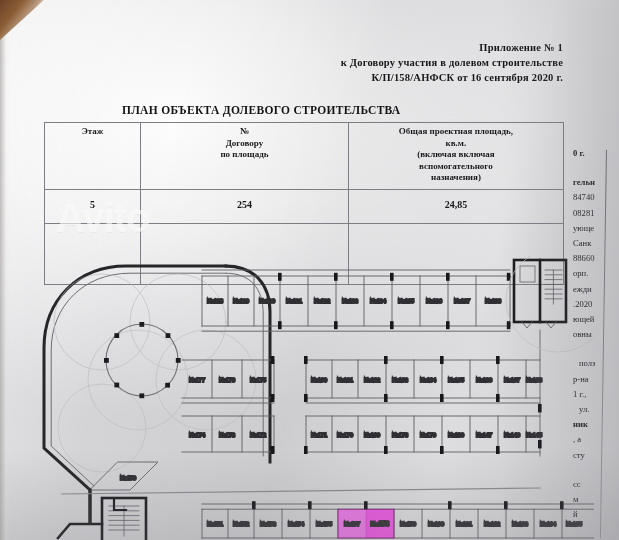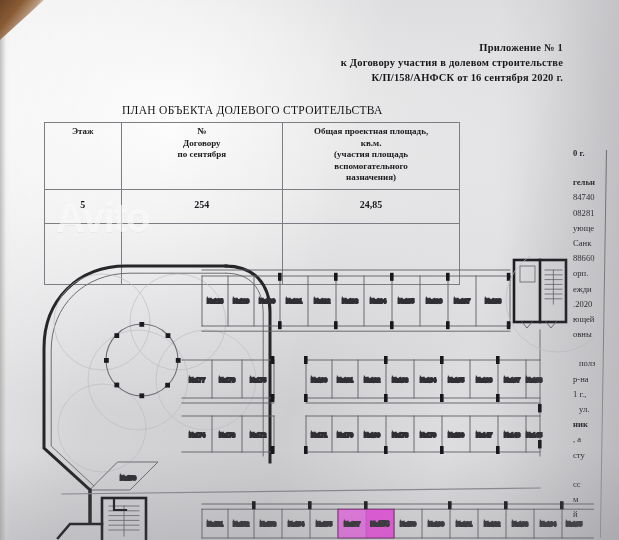--- a/index.html
+++ b/index.html
@@ -32,24 +32,24 @@
      background:linear-gradient(0deg, rgba(120,120,125,.22) 0%, rgba(255,255,255,0) 100%);}
   .right-shade{position:absolute;right:0;top:0;width:120px;height:540px;
      background:linear-gradient(270deg, rgba(120,120,126,.20) 0%, rgba(255,255,255,0) 100%);}
 
   
   .hdr{position:absolute;right:56px;top:40px;text-align:right;
        font-weight:bold;font-size:10.5px;line-height:15px;color:#17171a;
        letter-spacing:.2px;}
   .hdr div{white-space:nowrap;}
   .plan-title{position:absolute;left:122px;top:104px;
-       font-weight:normal;font-size:11.5px;color:#141417;letter-spacing:.3px;white-space:nowrap;}
-
-  
-  .tbl{position:absolute;left:44px;top:122px;width:416px;
+       font-weight:bold;font-size:11.5px;color:#141417;letter-spacing:.3px;white-space:nowrap;}
+
+  
+  .tbl{position:absolute;left:44px;top:122px;width:520px;
        border-collapse:collapse;}
   .tbl td{border:1px solid #7d7d84;text-align:center;vertical-align:top;
       font-size:9px;font-weight:bold;color:#1a1a1d;line-height:11.5px;padding:3px 2px 5px;}
   .tbl .c1{width:94px;}
   .tbl .c2{width:210px;}
   .tbl .c3{width:216px;}
   .tbl tr.vals td{height:26px;vertical-align:middle;font-size:10px;padding-top:2px;}
   .tbl tr.tail td{height:52px;border-top:none;}
 
   
@@ -92,26 +92,26 @@
 
   <div class="plan-title">ПЛАН ОБЪЕКТА ДОЛЕВОГО СТРОИТЕЛЬСТВА</div>
 
   <table class="tbl">
     <tbody>
         <tr>
       <td class="c1">Этаж</td>
       <td class="c2">
         <div>№</div>
         <div>Договору</div>
-        <div>по сентября</div>
+        <div>по площадь</div>
       </td>
       <td class="c3">
         <div>Общая проектная площадь,</div>
         <div>кв.м.</div>
-        <div>(участия площадь</div>
+        <div>(включая включая</div>
         <div>вспомогательного</div>
         <div>назначения)</div>
       </td>
     </tr>
     <tr class="vals">
       <td>5</td>
       <td>254</td>
       <td>24,85</td>
     </tr>
     <tr class="tail">

